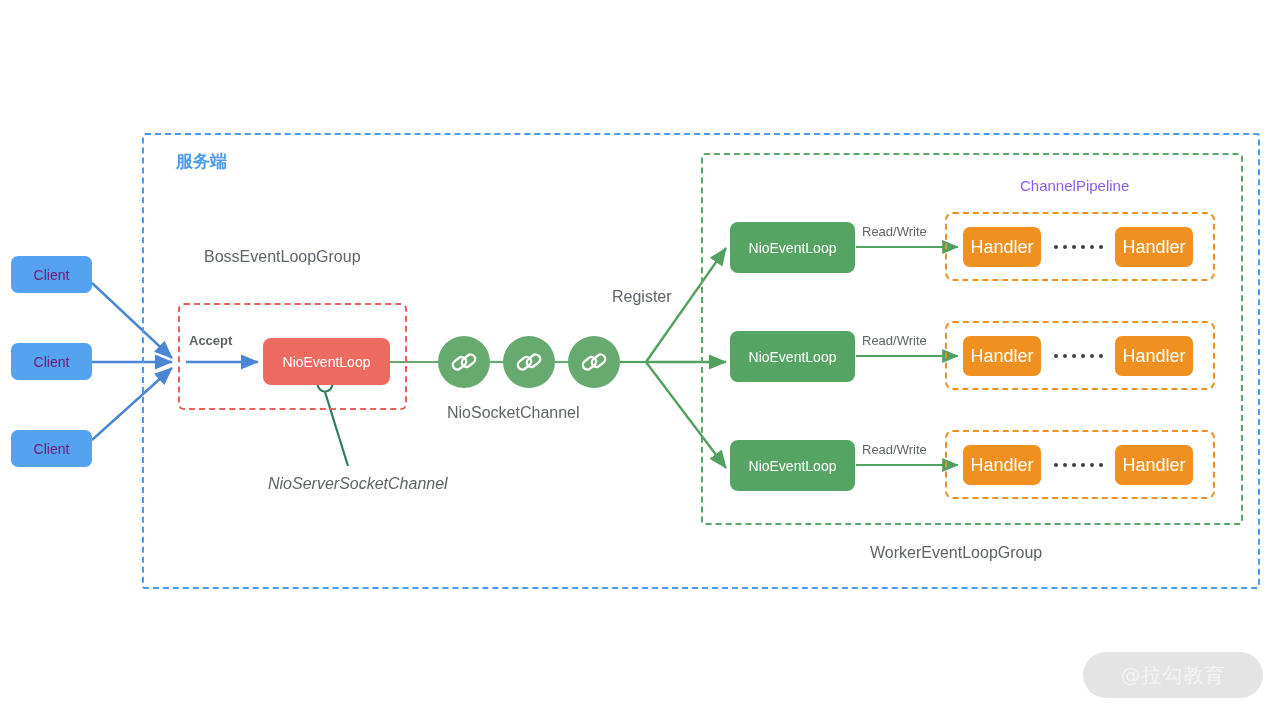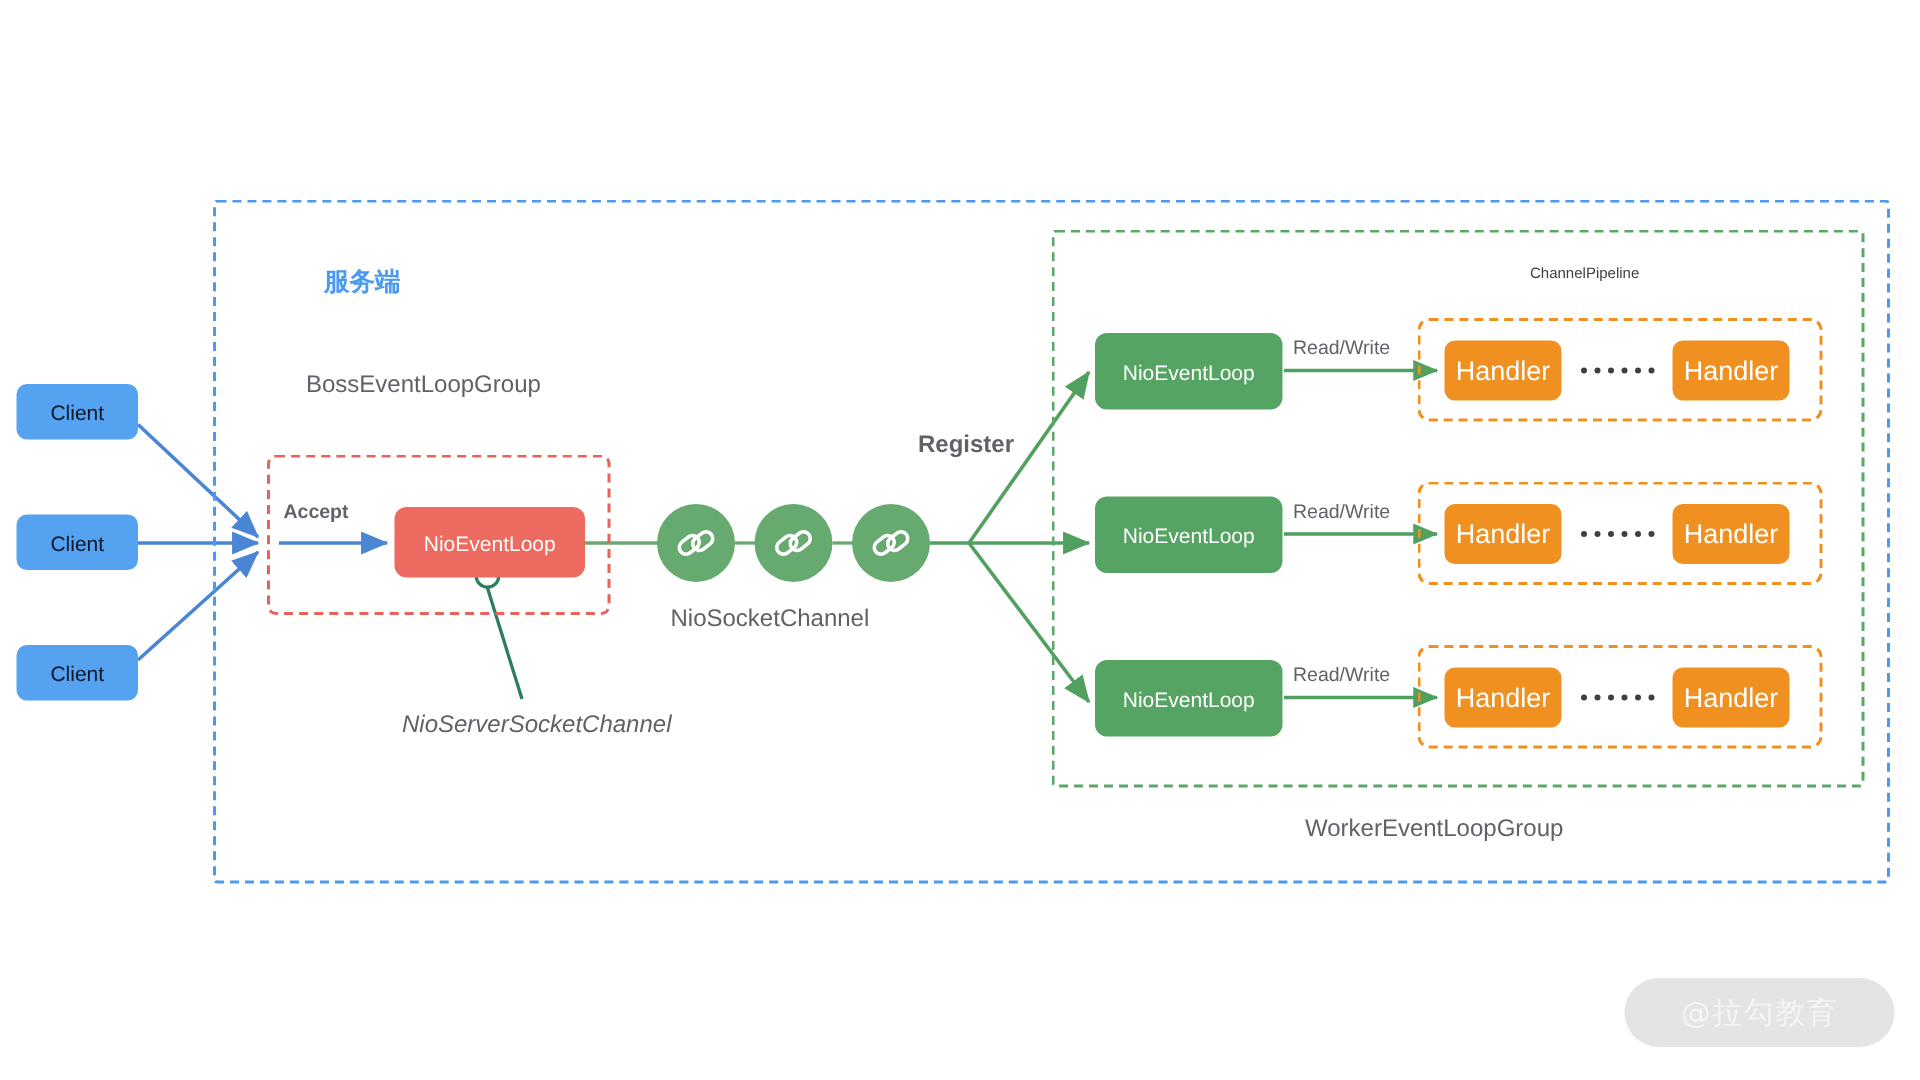--- a/index.html
+++ b/index.html
@@ -63,21 +63,21 @@
     border: 2.5px dashed #ef9020;
     border-radius: 8px;
   }
 
   
   .client-box {
     width: 81px;
     height: 37px;
     background: #55a2f0;
     border-radius: 7px;
-    color: #0f172a;
+    color: #701a75;
     font-size: 14px;
   }
   .red-box {
     width: 127px;
     height: 47px;
     background: #ec6a5f;
     border-radius: 8px;
     color: #ffffff;
     font-size: 14px;
   }
@@ -120,22 +120,22 @@
   }
   .label-small {
     font-size: 13px;
   }
   .label-cn {
     color: #4a9aef;
     font-weight: bold;
     font-size: 17px;
   }
   .label-orange {
-    color: #404040;
-    font-size: 10px;
+    color: #8b5cf6;
+    font-size: 15px;
     text-align: right;
   }
 
   
   .dots {
     position: absolute;
     display: flex;
     gap: 5px;
     align-items: center;
   }
@@ -202,21 +202,21 @@
     <path d="M856,247 L958,247" stroke="#52a05f" stroke-width="2.2" fill="none" marker-end="url(#arrGreen)"></path>
     <path d="M856,356 L958,356" stroke="#52a05f" stroke-width="2.2" fill="none" marker-end="url(#arrGreen)"></path>
     <path d="M856,465 L958,465" stroke="#52a05f" stroke-width="2.2" fill="none" marker-end="url(#arrGreen)"></path>
 
     <path d="M325,392 L348,466" stroke="#2e7d62" stroke-width="2.2" fill="none"></path>
     <circle cx="325" cy="384" r="7.5" fill="#ffffff" stroke="#2e7d62" stroke-width="2.2"></circle>
   </svg>
 
   <div class="dash-box dash-blue" style="left:142px; top:133px; width:1118px; height:456px;"></div>
 
-  <div class="label label-cn" style="left:176px; top:179px;margin-left:40px;">服务端</div>
+  <div class="label label-cn" style="left:176px; top:153px;">服务端</div>
 
   <div class="node client-box" style="left:11px; top:256px;">
     <span>Client</span>
   </div>
   <div class="node client-box" style="left:11px; top:343px;">
     <span>Client</span>
   </div>
   <div class="node client-box" style="left:11px; top:430px;">
     <span>Client</span>
   </div>
@@ -253,21 +253,21 @@
     <svg width="30" height="30" viewBox="0 0 24 24">
       <g fill="none" stroke="#ffffff" stroke-width="1.9" stroke-linecap="round" stroke-linejoin="round">
         <rect x="2.6" y="9.4" width="11.6" height="7.2" rx="3.6" transform="rotate(-38 8.4 13)"></rect>
         <rect x="9.8" y="7.4" width="11.6" height="7.2" rx="3.6" transform="rotate(-38 15.6 11)"></rect>
       </g>
     </svg>
   </div>
 
   <div class="label" style="left:447px; top:405px;">NioSocketChannel</div>
 
-  <div class="label" style="left:612px; top:289px;font-weight:bold;">Register</div>
+  <div class="label" style="left:612px; top:289px;">Register</div>
 
   <div class="dash-box dash-green" style="left:701px; top:153px; width:542px; height:372px;"></div>
 
   <div class="label label-orange" style="left:1020px; top:178px;">ChannelPipeline</div>
 
   <div class="node green-box" style="left:730px; top:222px;">
     <span>NioEventLoop</span>
   </div>
   <div class="label label-small" style="left:862px; top:225px;">Read/Write</div>
   <div class="dash-box dash-orange" style="left:945px; top:212px; width:270px; height:69px;"></div>

